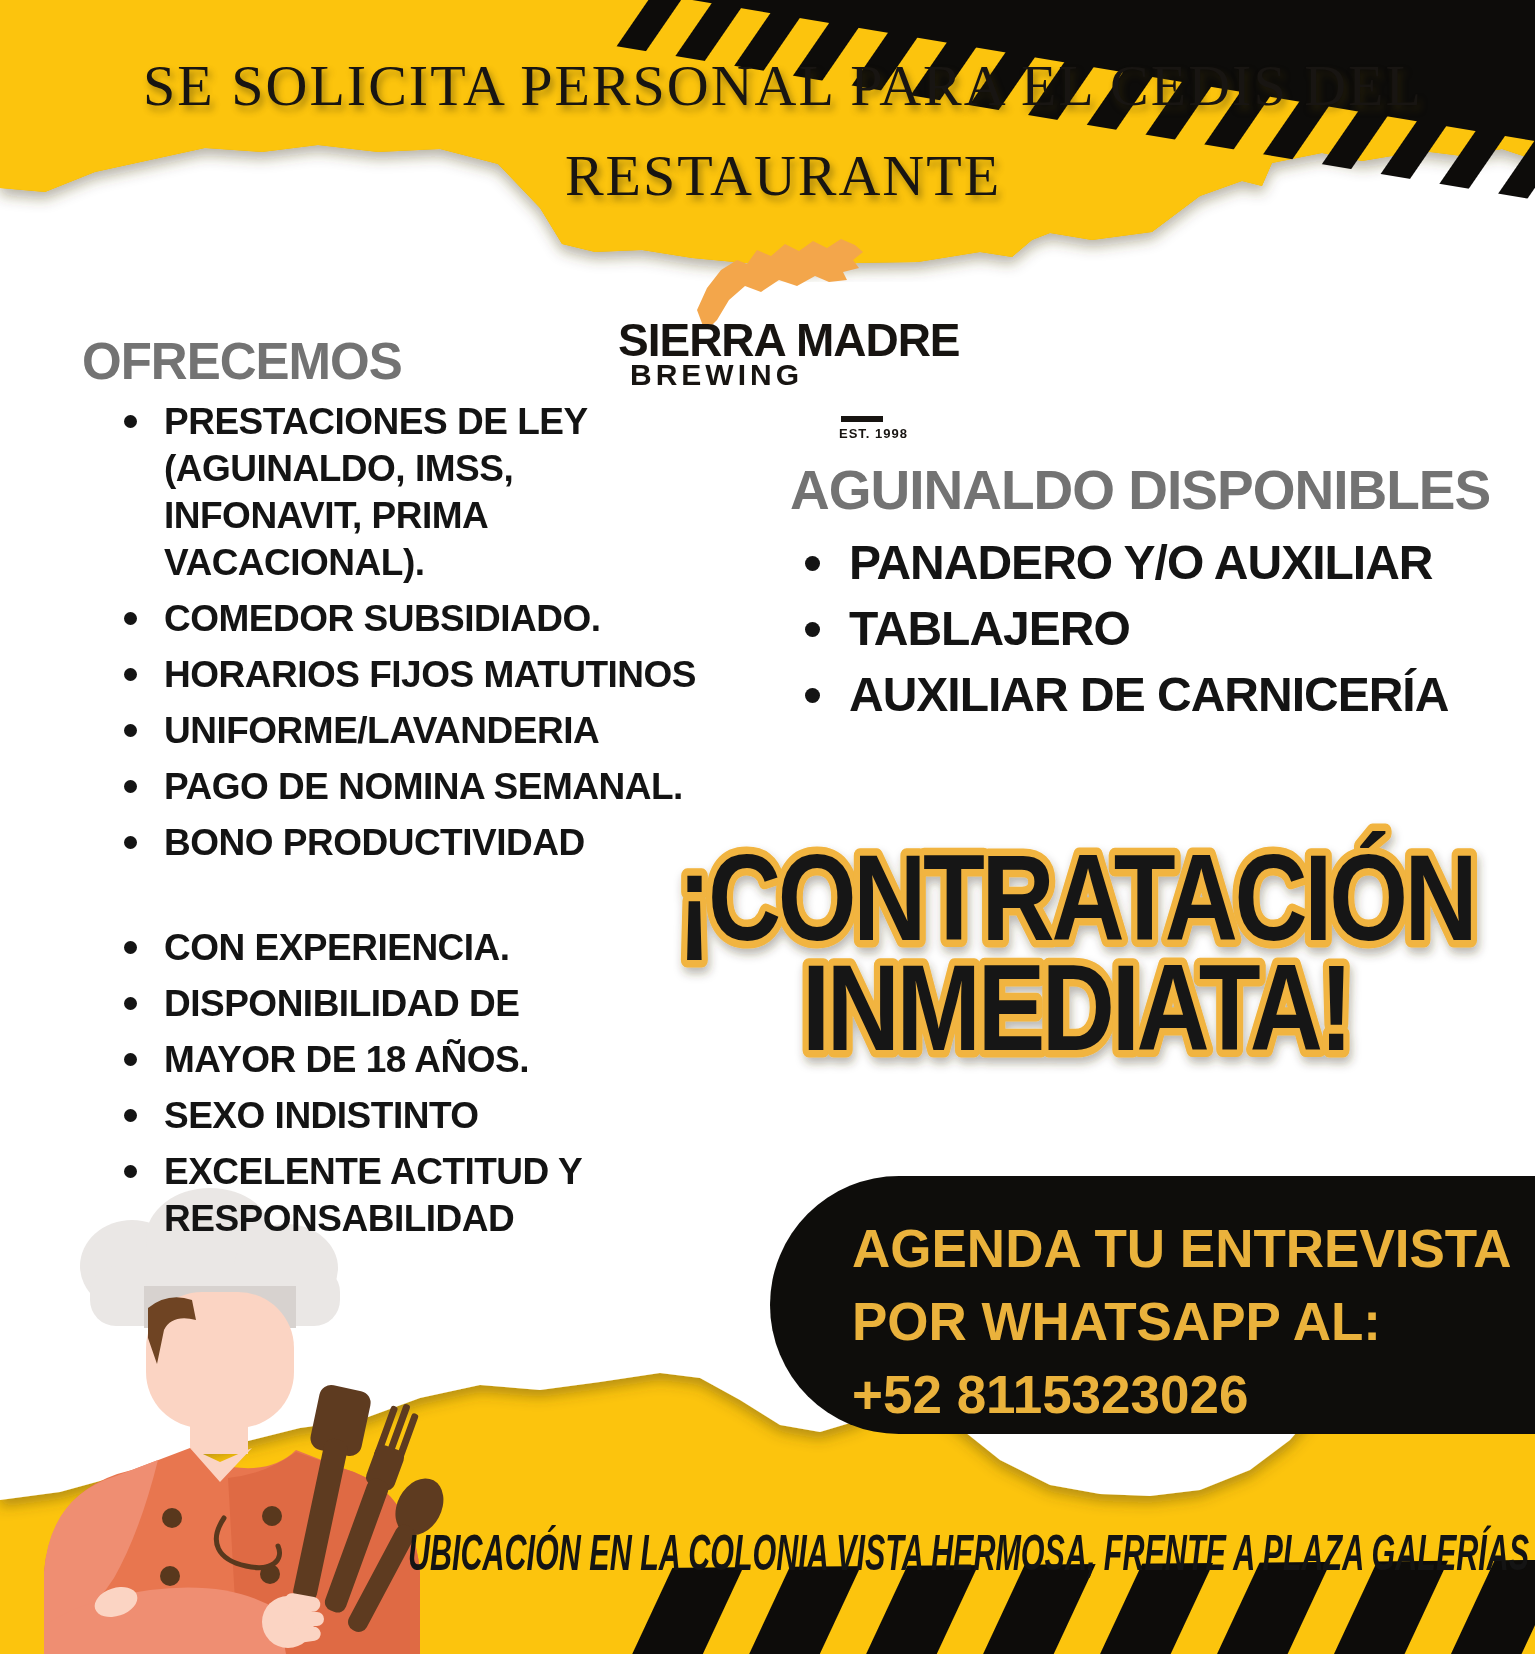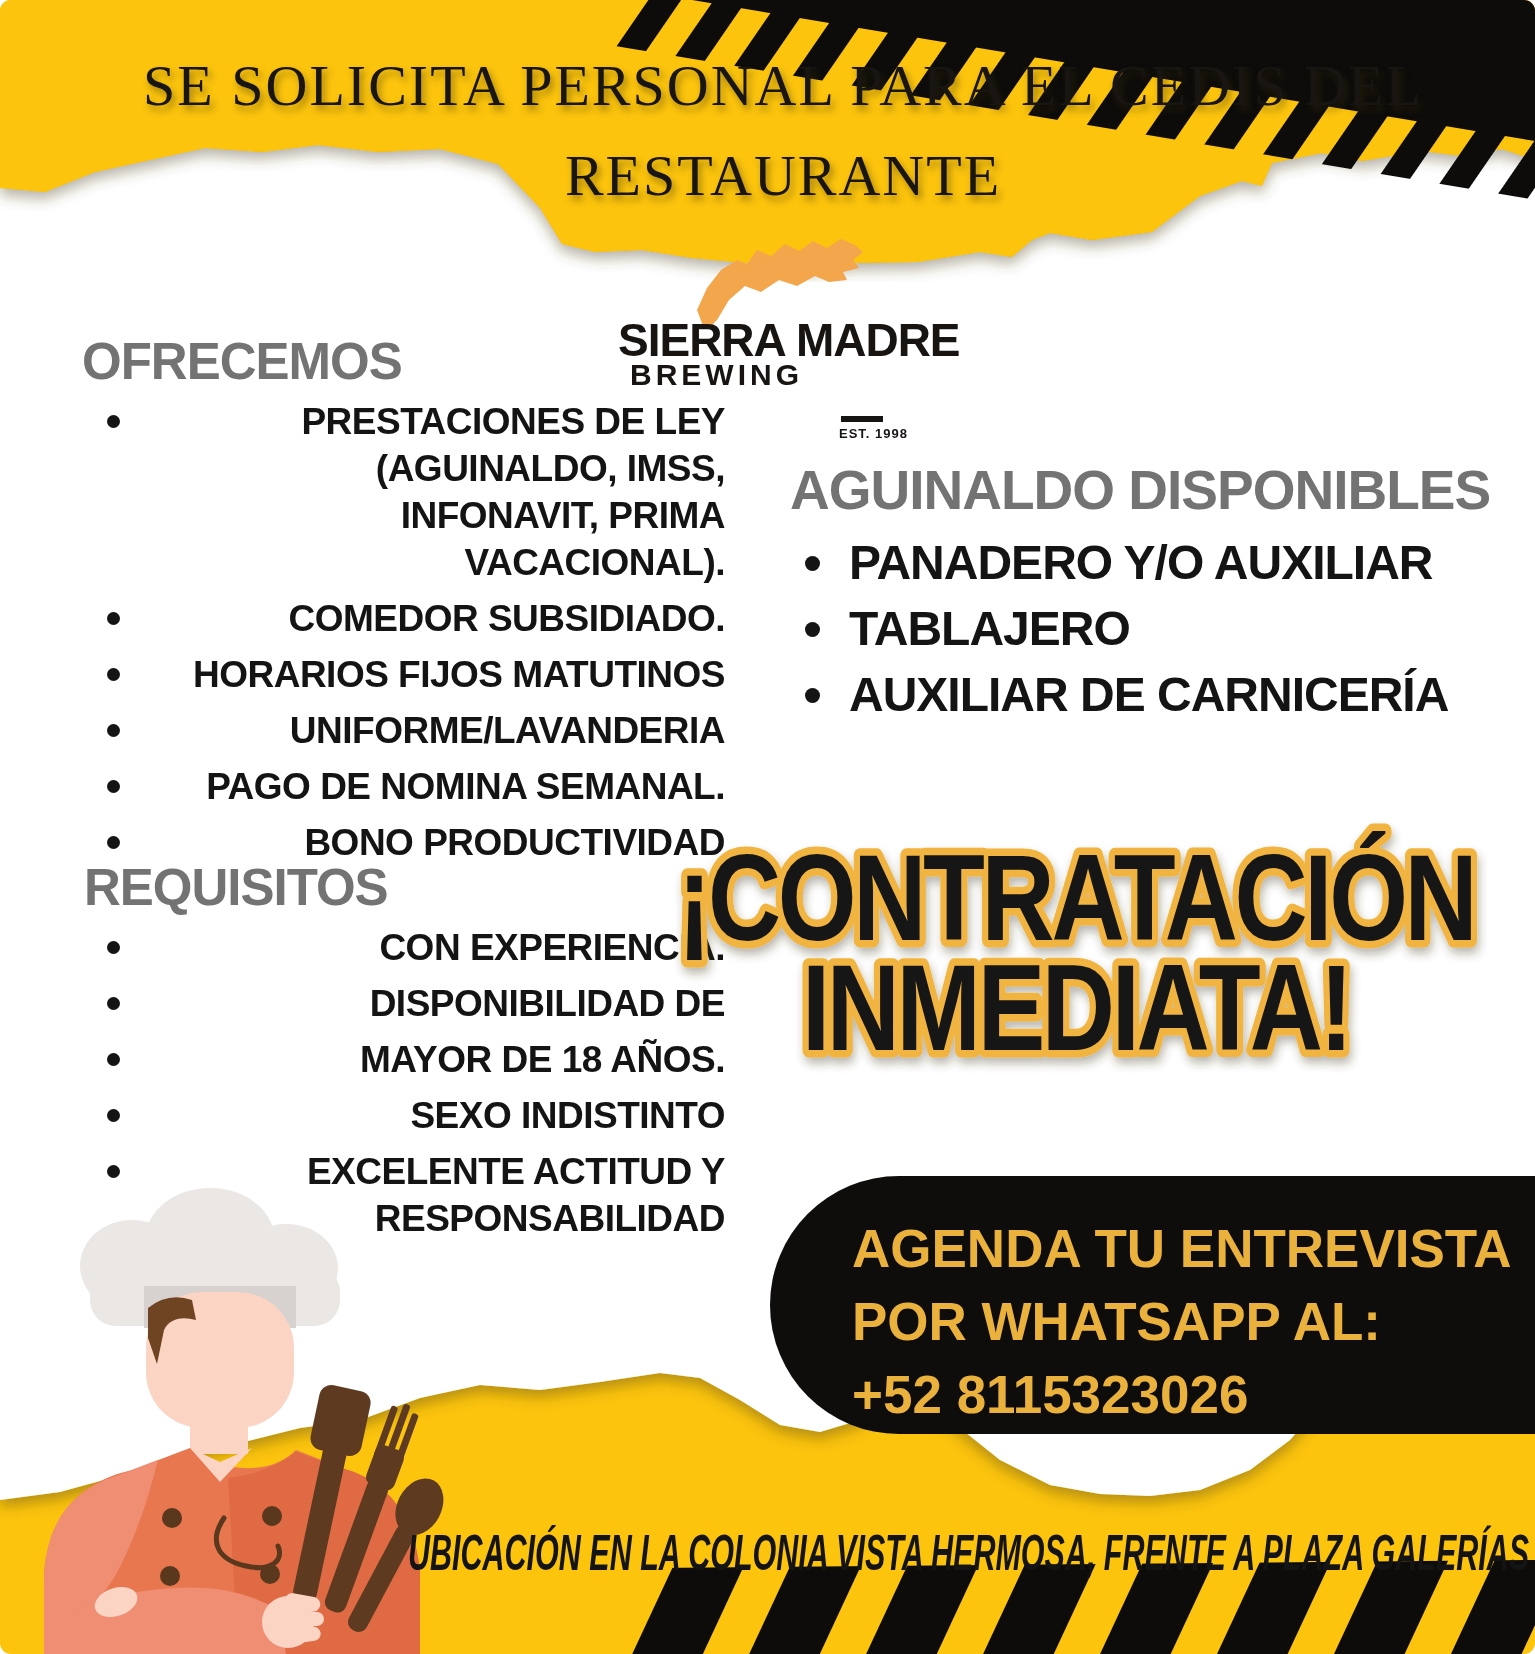--- a/index.html
+++ b/index.html
@@ -1,18 +1,18 @@
 <!DOCTYPE html>
 <html><head>
 <meta charset="utf-8">
 <style>
   html,body { margin:0; padding:0; background:#ffffff; }
   .poster {
     position:relative; width:1535px; height:1654px; overflow:hidden;
-    background:#ffffff; font-family:"Liberation Sans", sans-serif;border-radius:11px;
+    background:#ffffff; font-family:"Liberation Sans", sans-serif;
   }
   .poster svg.bg { position:absolute; left:0; top:0; z-index:0; }
 
   
   .title-l1, .title-l2 {
     position:absolute; left:40px; width:1486px; text-align:center;
     font-family:"Liberation Serif", serif; font-size:58px; font-weight:500;
     letter-spacing:2px; color:#181512; z-index:6;
     text-shadow:3px 5px 7px rgba(60,48,8,0.45);
   }
@@ -39,21 +39,21 @@
 
   
   .list { position:absolute; z-index:6; color:#141414; }
   .list .li {
     position:relative; padding-left:42px; font-weight:bold;
     white-space:pre-line; letter-spacing:-0.5px;
   }
   .list .li::before {
     content:""; position:absolute; left:2px; border-radius:50%; background:#141414;
   }
-  .list-left { left:105px; width:620px; font-size:37px;text-align:right; }
+  .list-left { left:122px; width:620px; font-size:37px; }
   .list-left .li { line-height:47px; margin-bottom:9px; }
   .list-left .li::before { width:13px; height:13px; top:17px; }
   #ofrecemos-list { top:398px; }
   #requisitos-list { top:924px; }
 
   .list-right { left:803px; top:530px; width:730px; font-size:48px; }
   .list-right .li { line-height:66px; padding-left:46px; letter-spacing:-1px; }
   .list-right .li::before { width:15px; height:15px; top:26px; }
 
   
@@ -145,21 +145,20 @@
 (AGUINALDO, IMSS,
 INFONAVIT, PRIMA
 VACACIONAL).</div>
     <div class="li">COMEDOR SUBSIDIADO.</div>
     <div class="li">HORARIOS FIJOS MATUTINOS</div>
     <div class="li">UNIFORME/LAVANDERIA</div>
     <div class="li">PAGO DE NOMINA SEMANAL.</div>
     <div class="li">BONO PRODUCTIVIDAD</div>
   </div>
 
-  <div class="sec-heading" id="requisitos-heading">REQUISITOS</div>
   <div class="list list-left" id="requisitos-list">
     <div class="li">CON EXPERIENCIA.</div>
     <div class="li">DISPONIBILIDAD DE</div>
     <div class="li">MAYOR DE 18 AÑOS.</div>
     <div class="li">SEXO INDISTINTO</div>
     <div class="li">EXCELENTE ACTITUD Y
 RESPONSABILIDAD</div>
   </div>
 
   <div class="sec-heading" id="vacantes-heading">AGUINALDO DISPONIBLES</div>

